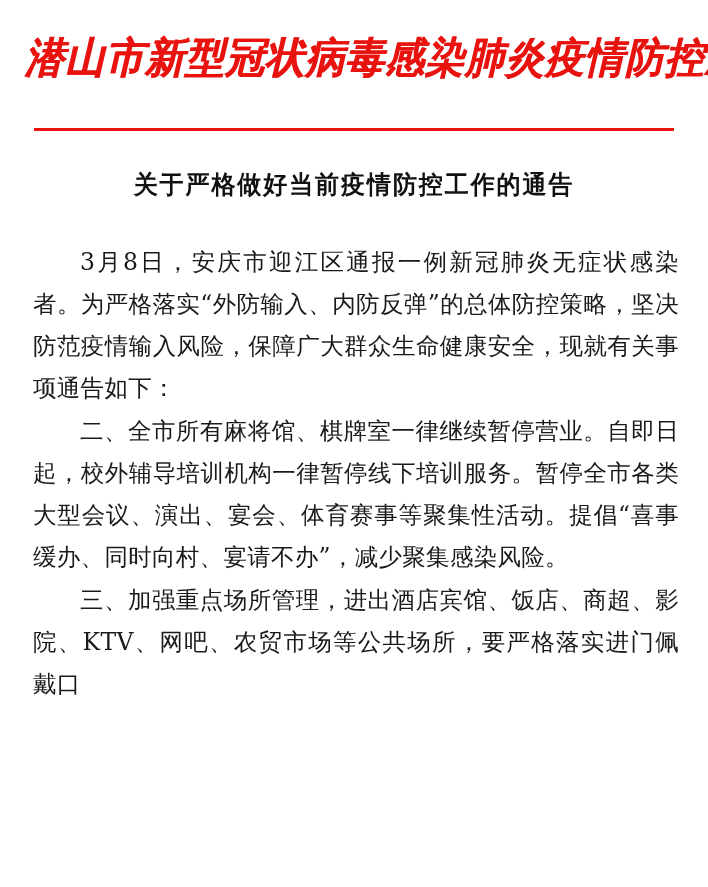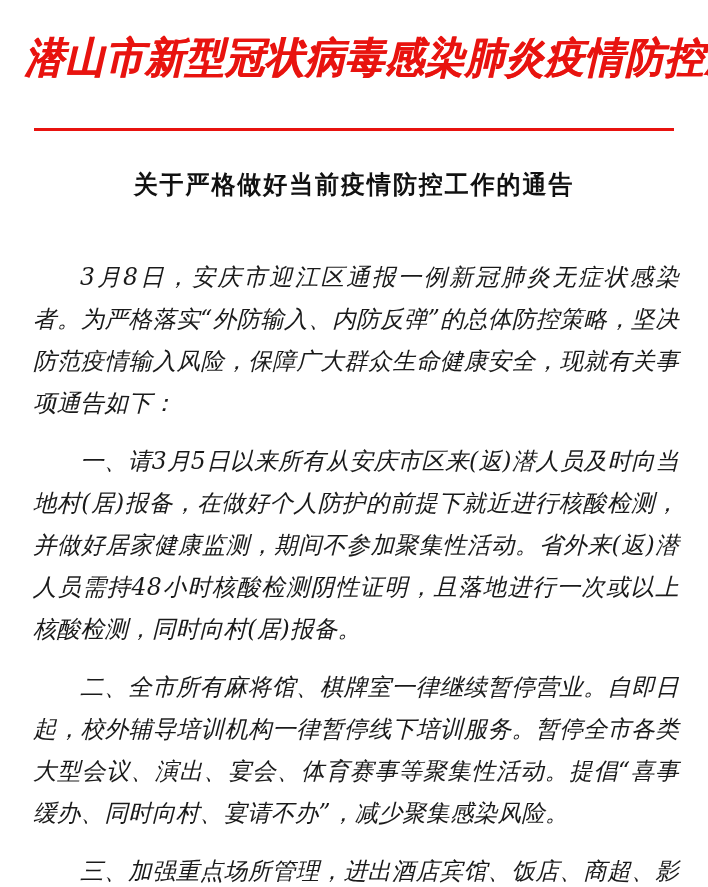--- a/index.html
+++ b/index.html
@@ -69,38 +69,36 @@
     width: 646px;
     font-family: "DejaVu Serif", serif;
     font-size: 23.5px;
     line-height: 42px;
     color: #1a1a1a;
     text-align: justify;
     text-justify: inter-ideograph;
     letter-spacing: 0.3px;
   }
   .para {
-    margin: 16px 0 0 0;
+    margin: 1px 0 0 0;
     text-indent: 2em;
-    font-style: italic;
   }
 </style>
 </head>
 <body>
 
 <div class="page">
 
   <div class="masthead">
     <div class="masthead-title">潜山市新型冠状病毒感染肺炎疫情防控应急指挥部</div>
   </div>
 
   <div class="masthead-rule"></div>
 
   <div class="doc-title">关于严格做好当前疫情防控工作的通告</div>
 
   <div class="body-text">
     <p class="para">3月8日，安庆市迎江区通报一例新冠肺炎无症状感染者。为严格落实“外防输入、内防反弹”的总体防控策略，坚决防范疫情输入风险，保障广大群众生命健康安全，现就有关事项通告如下：</p>
-    <p class="para">一、请3月5日以来所有从安庆市区来(返)潜人员及时向当地村(居)报备，在做好个人防护的前提下就近进行核酸检测，并做好居家健康监测，期间不参加聚集性活动。省外来(返)潜人员需持48小时核酸检测阴性证明，且落地进行一次或以上核酸检测，同时向村(居)报备。</p>
     <p class="para">二、全市所有麻将馆、棋牌室一律继续暂停营业。自即日起，校外辅导培训机构一律暂停线下培训服务。暂停全市各类大型会议、演出、宴会、体育赛事等聚集性活动。提倡“喜事缓办、同时向村、宴请不办”，减少聚集感染风险。</p>
     <p class="para">三、加强重点场所管理，进出酒店宾馆、饭店、商超、影院、KTV、网吧、农贸市场等公共场所，要严格落实进门佩戴口</p>
   </div>
 
 </div>
 
 </body></html>

